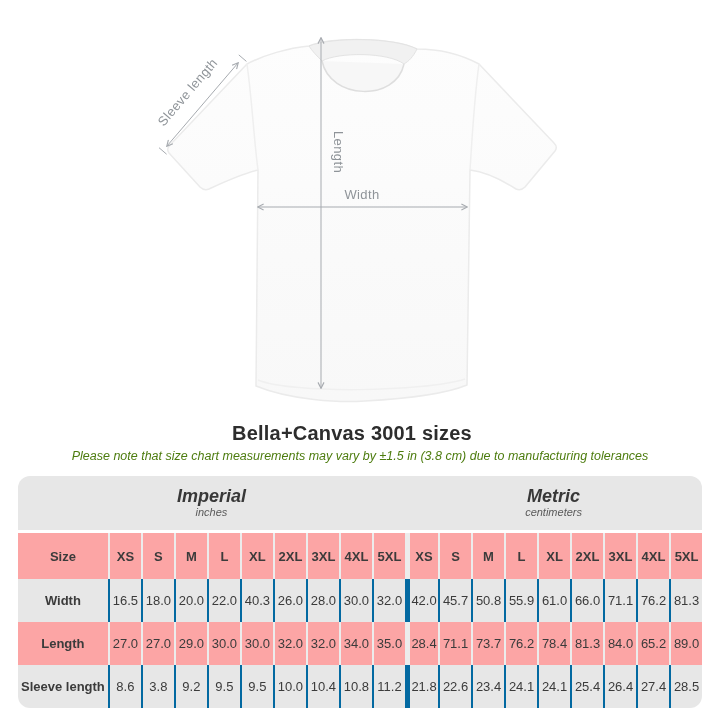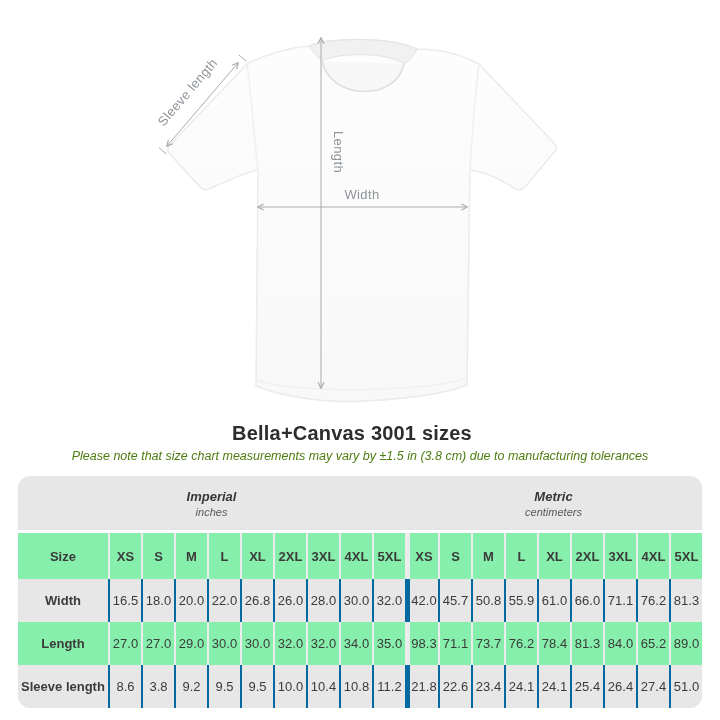--- a/index.html
+++ b/index.html
@@ -20,25 +20,25 @@
   table.size-table{
     margin:0 auto;border-collapse:separate;border-spacing:0;
     width:684px;table-layout:fixed;font-size:13px;color:#3b3b3b;
   }
   td{text-align:center;vertical-align:middle;padding:0;overflow:hidden;}
   td.grp{
     background:#e7e7e7;height:54px;border-bottom:3px solid #ffffff;
   }
   td.grp.first{border-top-left-radius:12px;}
   td.grp.last{border-top-right-radius:12px;}
-  .g1{font-weight:bold;font-style:italic;font-size:13px;color:#383838;line-height:17px;}
+  .g1{font-weight:bold;font-style:italic;font-size:18px;color:#383838;line-height:17px;}
   .g2{font-style:italic;font-size:11px;color:#5a5a5a;line-height:14px;}
   tr.hdr td{height:46px;font-weight:bold;}
   tr.row td{height:43px;}
-  tr.light td{background:#86efac;border-left:2px solid #ececec;}
+  tr.light td{background:#fca5a5;border-left:2px solid #ececec;}
   tr.gray td{background:#e7e7e7;border-left:2px solid #0369a1;}
   tr.light td:first-child, tr.gray td:first-child{border-left:none;}
   td.gap{border-left-width:5px !important;}
   tr.lastrow td:first-child{border-bottom-left-radius:12px;}
   tr.lastrow td:last-child{border-bottom-right-radius:12px;}
   td.lbl{font-weight:bold;}
 </style>
 </head>
 <body>
 
@@ -134,21 +134,21 @@
     <td>3XL</td>
     <td>4XL</td>
     <td>5XL</td>
   </tr>
   <tr class="gray row">
     <td class="lbl">Width</td>
     <td>16.5</td>
     <td>18.0</td>
     <td>20.0</td>
     <td>22.0</td>
-    <td>26.8</td>
+    <td>40.3</td>
     <td>26.0</td>
     <td>28.0</td>
     <td>30.0</td>
     <td>32.0</td>
     <td class="gap">42.0</td>
     <td>45.7</td>
     <td>50.8</td>
     <td>55.9</td>
     <td>61.0</td>
     <td>66.0</td>
@@ -160,21 +160,21 @@
     <td class="lbl">Length</td>
     <td>27.0</td>
     <td>27.0</td>
     <td>29.0</td>
     <td>30.0</td>
     <td>30.0</td>
     <td>32.0</td>
     <td>32.0</td>
     <td>34.0</td>
     <td>35.0</td>
-    <td class="gap">98.3</td>
+    <td class="gap">28.4</td>
     <td>71.1</td>
     <td>73.7</td>
     <td>76.2</td>
     <td>78.4</td>
     <td>81.3</td>
     <td>84.0</td>
     <td>65.2</td>
     <td>89.0</td>
   </tr>
   <tr class="gray row lastrow">
@@ -189,16 +189,16 @@
     <td>10.8</td>
     <td>11.2</td>
     <td class="gap">21.8</td>
     <td>22.6</td>
     <td>23.4</td>
     <td>24.1</td>
     <td>24.1</td>
     <td>25.4</td>
     <td>26.4</td>
     <td>27.4</td>
-    <td>51.0</td>
+    <td>28.5</td>
   </tr>
   </tbody>
 </table>
 
 </body></html>

